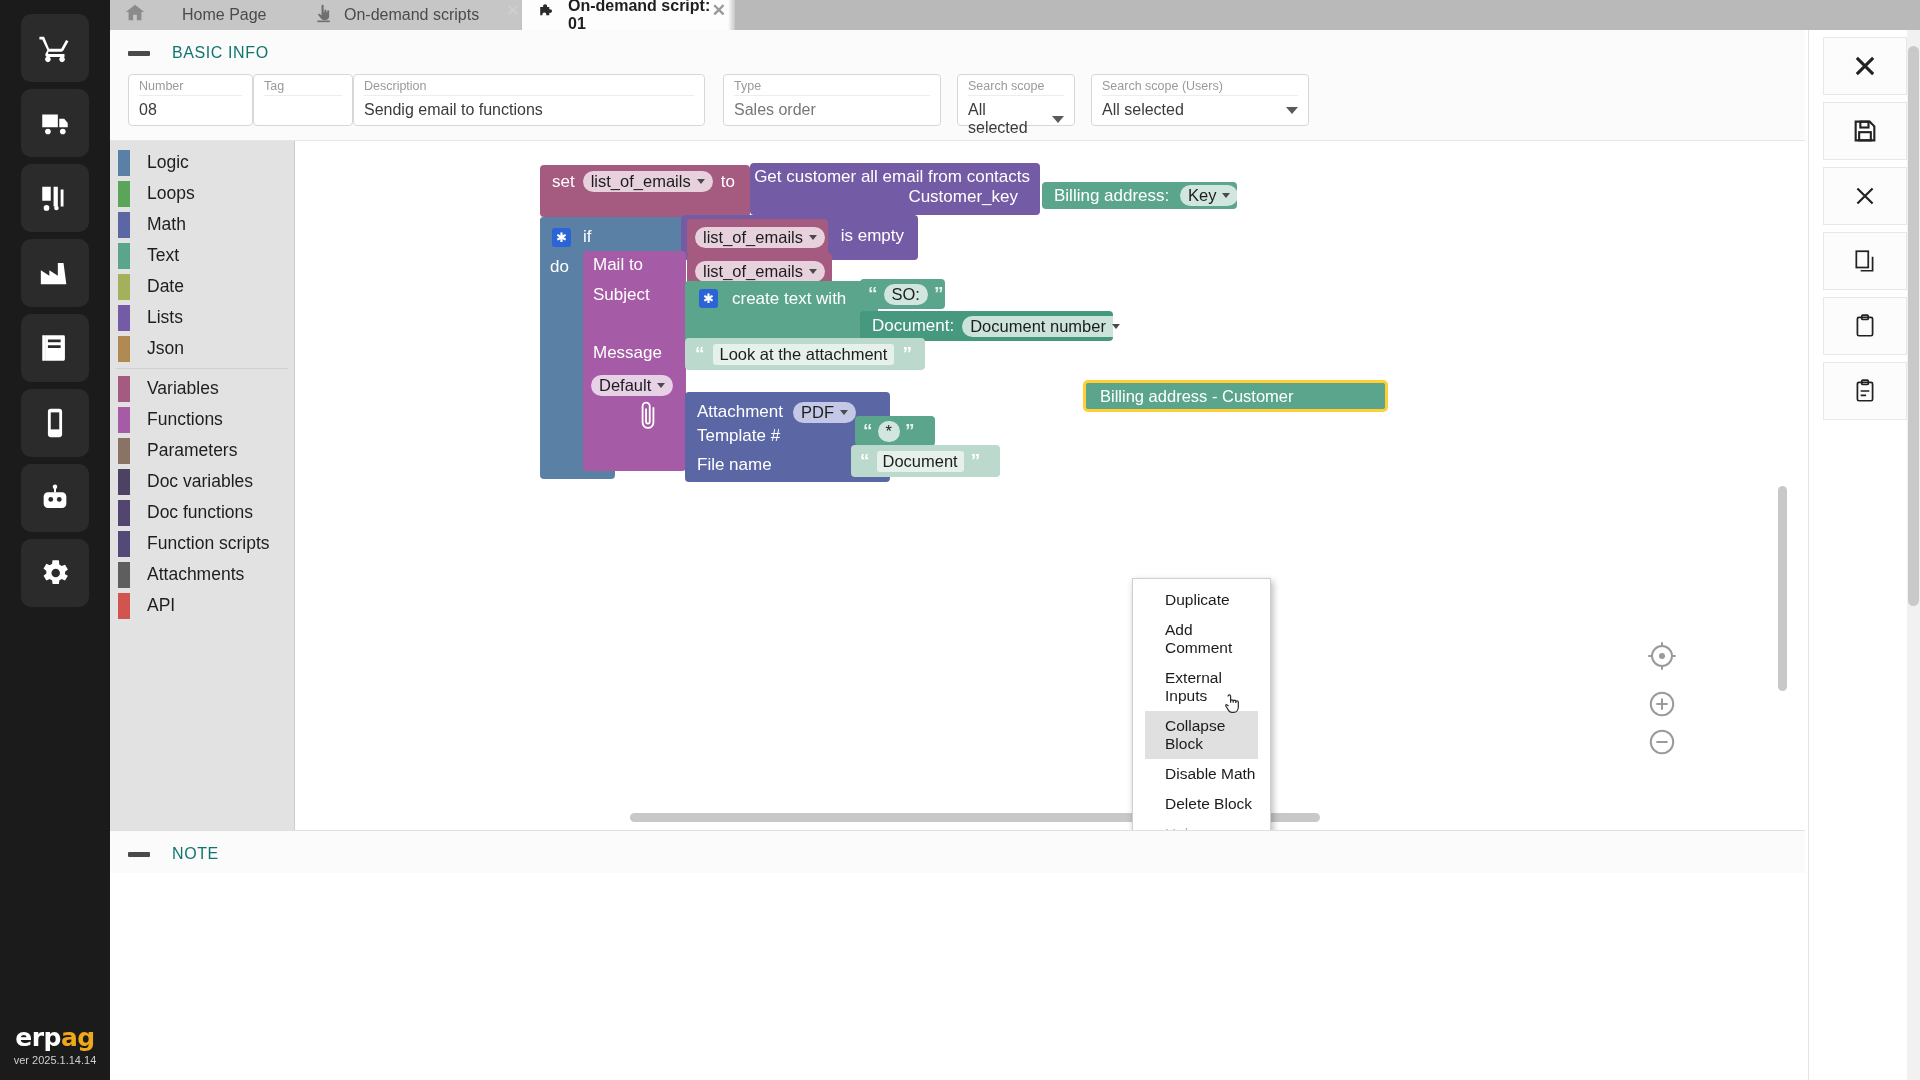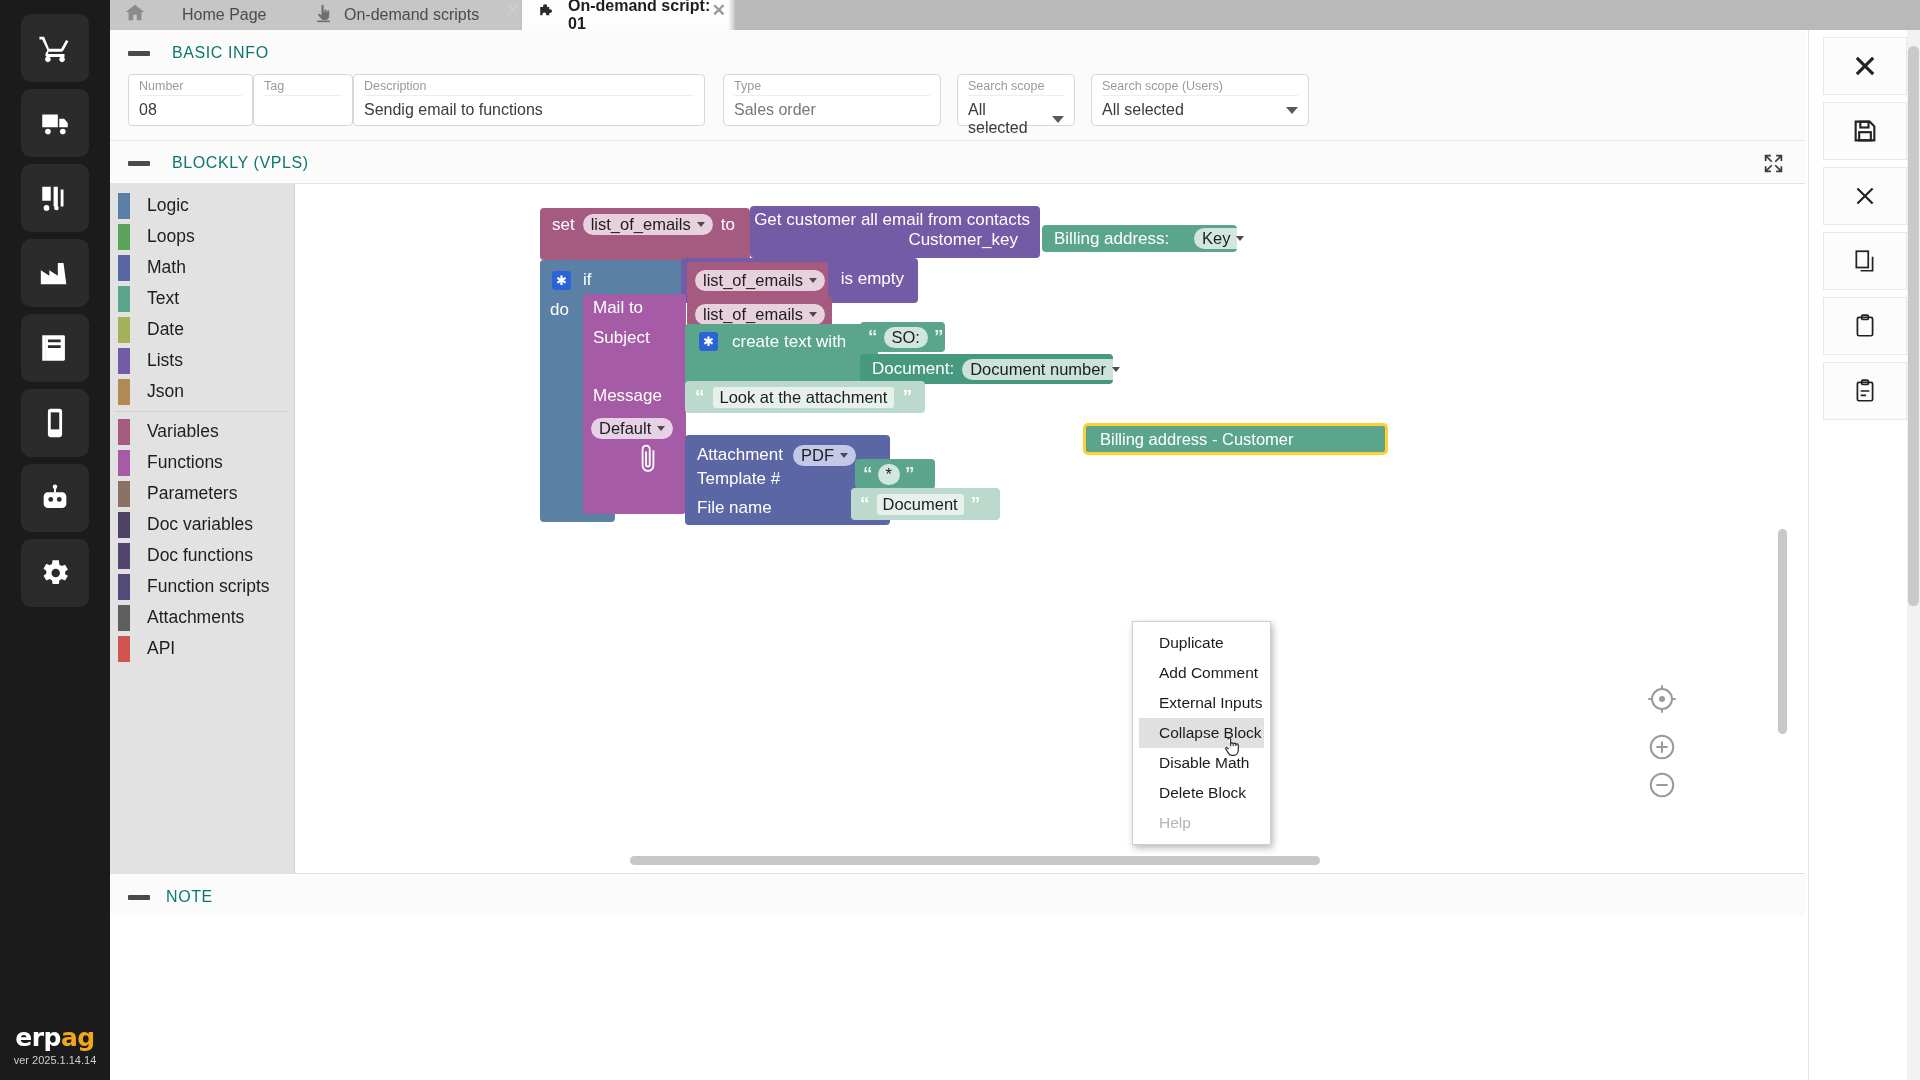--- a/index.html
+++ b/index.html
@@ -171,21 +171,21 @@
 
   
   .zoomctl { position:absolute; right: 128px; }
   .zoomctl svg { display:block; }
 
   
   .ctxmenu {
     position: absolute; left: 1022px; top: 437px; width: 139px;
     background: #ffffff; border: 1px solid #cfcfcf;
     box-shadow: 2px 3px 7px rgba(0,0,0,.28);
-    padding: 6px 6px; z-index: 40;
+    padding: 6px 12px; z-index: 40;
   }
   .ctxitem {
     padding: 6px 0 6px 20px; font-size: 15.5px; color: #1b1b1b;
   }
   .ctxitem.hl { background: #e0e0e0; }
   .ctxitem.dis { color: #b4b4b4; }
   .cursor-ptr {
     position:absolute; left: 1112px; top: 550px; z-index: 60;
   }
 
@@ -204,21 +204,21 @@
     position:absolute; right: 0; top: 30px; width: 13px; height: 1050px;
     background: #f1f1f1;
   }
   .scrollstrip .thumb {
     position:absolute; top: 16px; left:1px; width: 11px; height: 560px;
     background: #c9c9c9; border-radius: 6px;
   }
 
   
   .note-head {
-    display:flex; align-items:center; gap:16px;
+    display:flex; align-items:center; gap:22px;
     padding: 14px 0 10px 18px; background:#fbfbfb;
   }
 </style>
 </head>
 <body>
 <div id="root">
 
 <div class="rail">
   <div class="rail-btn">
     <svg width="34" height="34" viewBox="0 0 24 24" fill="currentColor">
@@ -339,32 +339,20 @@
     </div>
     <div class="fld sel w-scopeu" style="margin-left:16px">
       <span class="lbl">Search scope (Users)</span>
       <span class="val">
             <span>All selected</span>
             <i class="chev"></i>
           </span>
     </div>
   </div>
 
-  <div class="blockly-head">
-    <div class="left">
-      <span class="collapse-dash"></span>
-      <span class="section-title">BLOCKLY (VPLS)</span>
-    </div>
-    <span class="expand-icon">
-      <svg width="21" height="21" viewBox="0 0 24 24" fill="none" stroke="#3a3a3a" stroke-width="2">
-            <path d="M3 9V3h6M21 9V3h-6M3 15v6h6M21 15v6h-6"></path>
-            <path d="M3 3l7 7M21 3l-7 7M3 21l7-7M21 21l-7-7"></path>
-          </svg>
-    </span>
-  </div>
 
   <div class="blockly">
 
     <div class="toolbox">
       <div class="tb-item">
             <i class="tb-swatch" style="background:#5b80a5"></i>
             <span>Logic</span>
           </div>
       <div class="tb-item">
             <i class="tb-swatch" style="background:#5ba55b"></i>
@@ -438,21 +426,21 @@
         </div>
       </div>
 
       <div class="blk" style="left:455px; top:22px; width:290px; height:52px; background:#745ba5; text-align:right; padding:4px 10px 0 0;">
         <div>Get customer all email from contacts</div>
         <div style="padding-right:12px">Customer_key</div>
       </div>
 
       <div class="blk" style="left:747px; top:41px; width:195px; height:27px; background:#5ba58c; padding:3px 0 0 12px;">
         <span>Billing address:</span>
-        <span class="fieldpill" style="margin-left:20px">
+        <span class="fieldpill" style="margin-left:6px">
               <span>Key</span>
               <i class="tri"></i>
             </span>
       </div>
 
       <div class="blk" style="left:245px; top:76px; width:75px; height:262px; background:#5b80a5;"></div>
       <div class="blk" style="left:245px; top:76px; width:145px; height:40px; background:#5b80a5; display:flex; align-items:center; gap:12px; padding-left:12px;">
         <span class="gear">✱</span>
         <span>if</span>
       </div>

